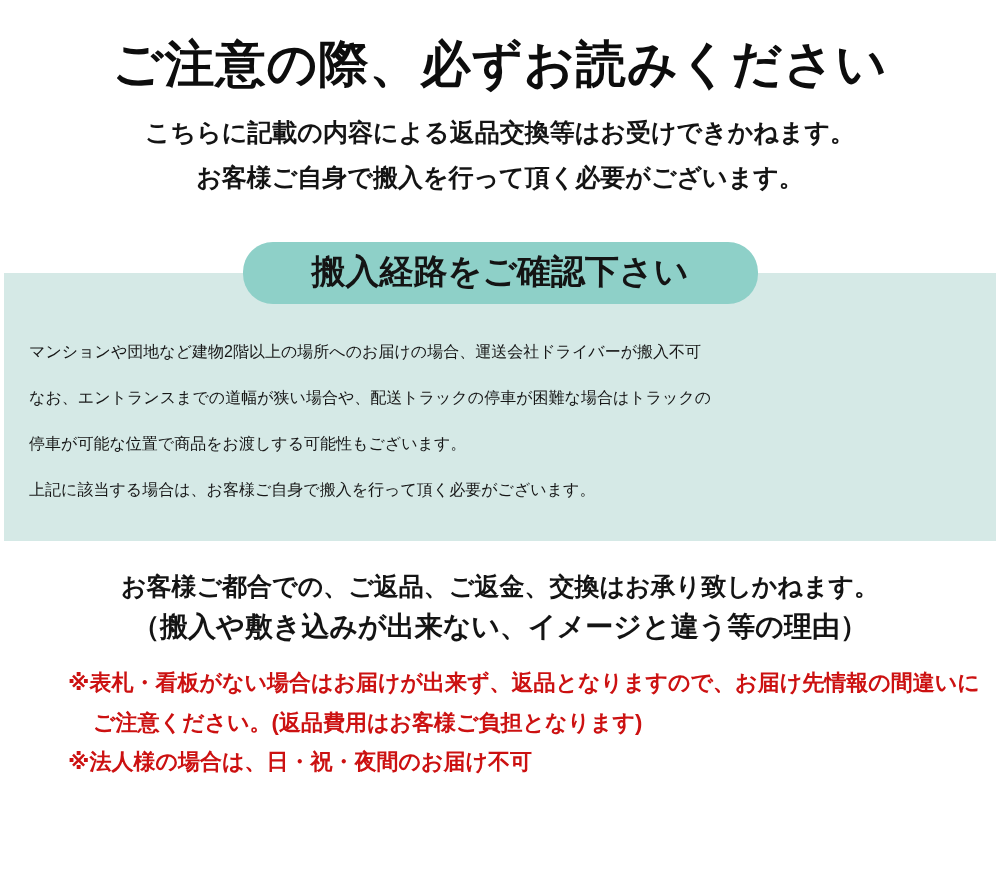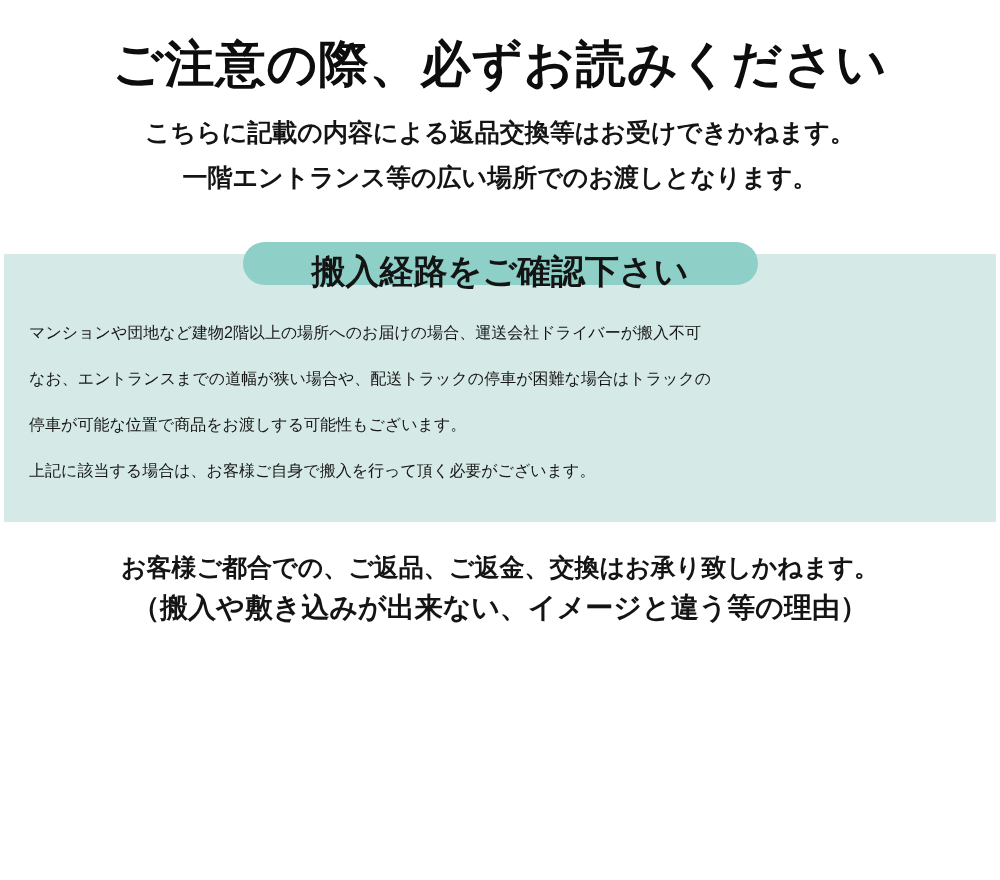--- a/index.html
+++ b/index.html
@@ -36,21 +36,21 @@
     font-size: 25px;
     line-height: 45px;
     font-weight: 700;
     color: #141414;
   }
 
   .pill {
     position: relative;
     z-index: 2;
     width: 515px;
-    height: 43px;
+    height: 62px;
     margin: 42px auto -31px auto;
     background: var(--banner-pill, #8ed0c8);
     border-radius: 30px;
     text-align: center;
     font-size: 34px;
     line-height: 58px;
     font-weight: 600;
     color: #141414;
   }
 
@@ -107,31 +107,36 @@
 </style>
 </head>
 <body>
 
 <div class="page">
 
   <h1 class="title">ご注意の際、必ずお読みください</h1>
 
   <div class="intro">
     <p>こちらに記載の内容による返品交換等はお受けできかねます。</p>
-    <p>一階エントランス等の広い場所でのお渡しとなります。</p>
+    <p>お客様ご自身で搬入を行って頂く必要がございます。</p>
   </div>
 
   <div class="pill">搬入経路をご確認下さい</div>
 
   <div class="notice">
     <p>マンションや団地など建物2階以上の場所へのお届けの場合、運送会社ドライバーが搬入不可</p>
     <p>なお、エントランスまでの道幅が狭い場合や、配送トラックの停車が困難な場合はトラックの</p>
     <p>停車が可能な位置で商品をお渡しする可能性もございます。</p>
     <p class="em">上記に該当する場合は、お客様ご自身で搬入を行って頂く必要がございます。</p>
   </div>
 
   <div class="policy">
     <p class="policy-main">お客様ご都合での、ご返品、ご返金、交換はお承り致しかねます。</p>
     <p class="policy-sub">（搬入や敷き込みが出来ない、イメージと違う等の理由）</p>
   </div>
 
+  <div class="warnings">
+    <p class="w1">※表札・看板がない場合はお届けが出来ず、返品となりますので、お届け先情報の間違いに</p>
+    <p class="w2">ご注意ください。(返品費用はお客様ご負担となります)</p>
+    <p class="w3">※法人様の場合は、日・祝・夜間のお届け不可</p>
+  </div>
 
 </div>
 
 </body></html>

